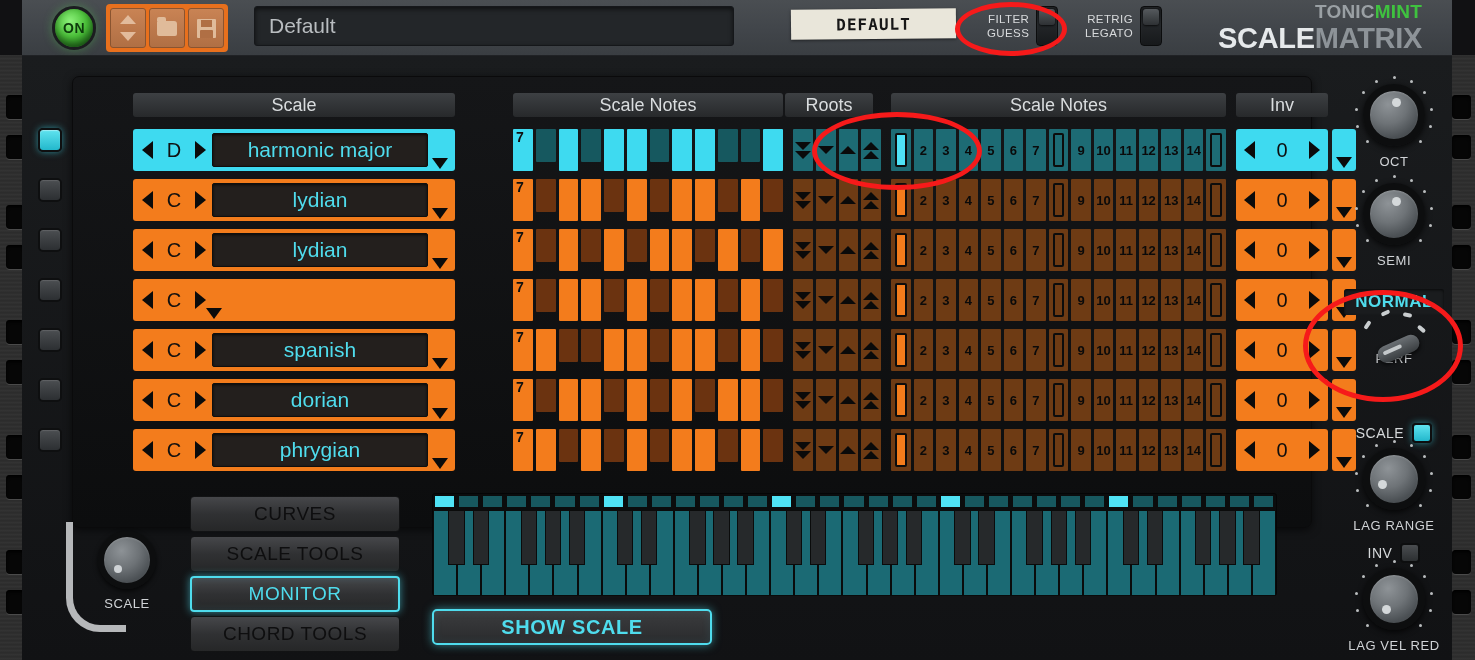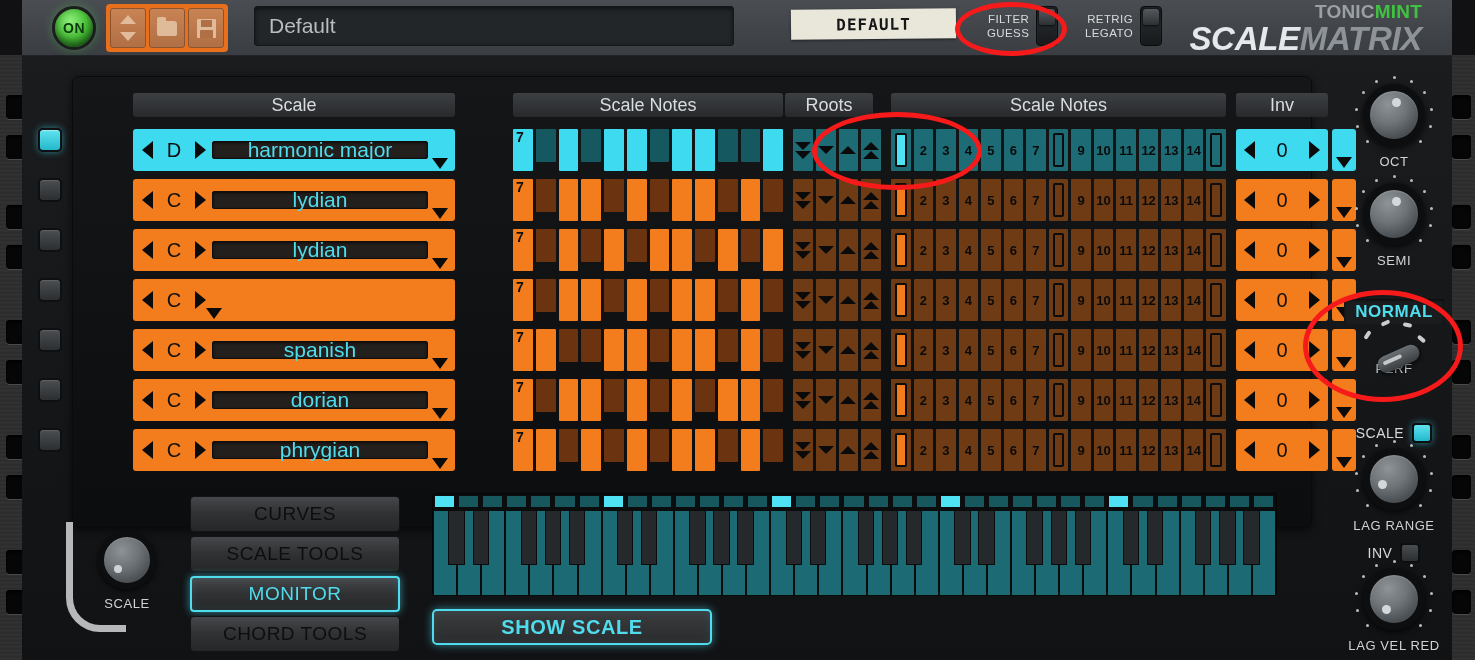--- a/index.html
+++ b/index.html
@@ -98,21 +98,21 @@
     position: absolute; left: 2px; right: 2px; height: 16px; border-radius: 3px;
     background: linear-gradient(180deg,#55595d,#2e3134);
     box-shadow: 0 1px 2px rgba(0,0,0,.7);
   }
   .tgl-switch.off i { top: 2px; }
 
   .brand { position: absolute; right: 30px; top: 2px; text-align: right; }
   .brand .l1 { font-size: 19px; font-weight: bold; letter-spacing: .2px; line-height: 20px; }
   .brand .l1 .tonic { color: #9aa0a4; }
   .brand .l1 .mint  { color: #3fc23f; }
-  .brand .l2 { font-size: 33px; font-weight: bold; line-height: 33px; letter-spacing: -.3px; font-style: italic; }
+  .brand .l2 { font-size: 29px; font-weight: bold; line-height: 33px; letter-spacing: -.3px; }
   .brand .l2 .a { color: #e6e9eb; }
   .brand .l2 .b { color: #8d9398; }
 
   
   #body { position: absolute; left: 22px; top: 56px; width: 1430px; height: 604px;
           background: linear-gradient(180deg,#1a1c1e 0%, #111214 100%); }
 
   
   #row-enables { position: absolute; left: 16px; top: 72px; width: 40px; }
   .row-en {
@@ -146,21 +146,21 @@
   .scale-cell {
     position: absolute; left: 60px; width: 322px; height: 42px; top: 4px;
     border-radius: 3px; display: flex; align-items: center;
   }
   .scale-cell.cy { background: #3edaf0; }
   .scale-cell.or { background: #f37c1c; }
   .arrow-l { width:0;height:0;margin-left:9px;border-top:9px solid transparent;border-bottom:9px solid transparent;border-right:11px solid #0b0b0b; }
   .arrow-r { width:0;height:0;border-top:9px solid transparent;border-bottom:9px solid transparent;border-left:11px solid #0b0b0b; }
   .root-key { width: 42px; text-align: center; font-size: 20px; color: #101010; font-weight: 500; }
   .scale-sel {
-    flex: 1; height: 18px; margin: 0 4px 0 6px; background: #231f1d;
+    flex: 1; height: 34px; margin: 0 4px 0 6px; background: #231f1d;
     border: 1px solid #100f0e; border-radius: 2px;
     display: flex; align-items: center; justify-content: center;
     color: #4fdced; font-size: 21px;
     box-shadow: inset 0 1px 3px rgba(0,0,0,.7);
     text-align: right;
   }
   .sel-caret { width:0;height:0;margin-right:7px;border-left:8px solid transparent;border-right:8px solid transparent;border-top:11px solid #0b0b0b; align-self:flex-end; margin-bottom:2px; }
 
   
   .notes-cell { position: absolute; left: 440px; top: 4px; width: 270px; height: 42px; display: flex; gap: 3px; }
@@ -1216,21 +1216,21 @@
               <i style="left: 29.2426px; top: -23.8358px;"></i>
               <i style="left: 36.0322px; top: -7.44451px;"></i>
               <i style="left: 34.6401px; top: 10.2426px;"></i>
               <i style="left: 25.3701px; top: 25.3701px;"></i>
             </div>
           <div class="dot" style="left:22px;top:7px"></div>
         </div>
         <div class="side-cap">SEMI</div>
       </div>
 
-      <div class="side-knob" style="top:243px">
+      <div class="side-knob" style="top:233px">
         <div class="perf-display">
           <span>NORMAL</span>
         </div>
         <div class="perf-rays">
             <i style="left: 4px; top: 14px; transform: rotate(-55deg);"></i>
             <i style="left: 22px; top: 2px; transform: rotate(-25deg);"></i>
             <i style="left: 44px; top: 4px; transform: rotate(10deg);"></i>
             <i style="left: 58px; top: 18px; transform: rotate(40deg);"></i>
           </div>
         <div class="perf-pointer">

